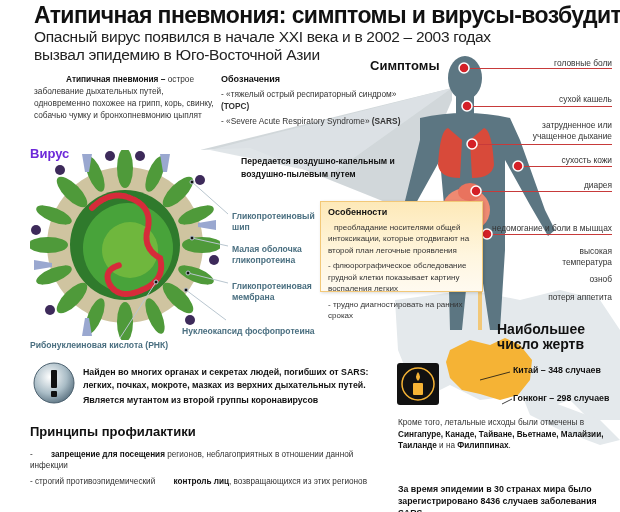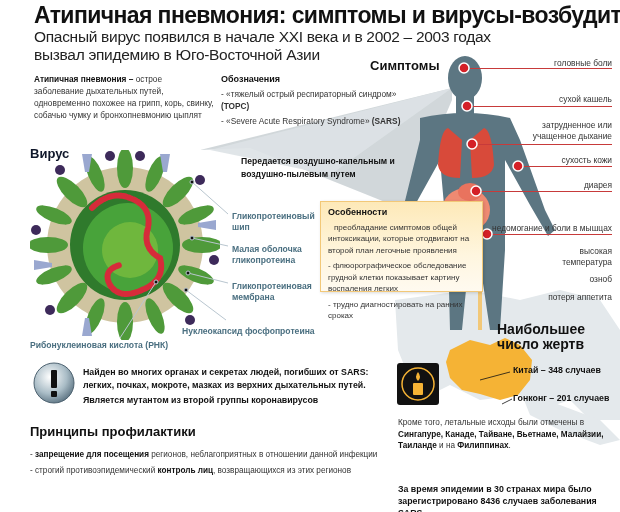--- a/index.html
+++ b/index.html
@@ -1,40 +1,40 @@
 <!DOCTYPE html>
 <html><head>
 <meta charset="utf-8">
 <style>
   * { box-sizing: border-box; margin: 0; padding: 0; }
   body { width: 620px; height: 512px; background: #ffffff; font-family: "Liberation Sans", "DejaVu Sans", sans-serif; color: #1a1a1a; position: relative; overflow: hidden; }
   .abs { position: absolute; }
   .title { left: 34px; top: 2px; font-size: 23px; font-weight: bold; letter-spacing: -0.6px; color: #111; white-space: nowrap; }
   .subtitle { left: 34px; top: 28px; font-size: 15.5px; line-height: 18px; color: #222; width: 470px; letter-spacing: -0.3px; }
   .intro { left: 34px; top: 73px; width: 180px; font-size: 8.3px; line-height: 12px; color: #333; }
-  .intro b { color: #111; }
+  .intro b { color: #111; margin-left: 32px; }
   .legend { left: 221px; top: 73px; width: 180px; font-size: 8.3px; line-height: 12px; color: #333; }
   .legend .h { font-weight: bold; font-size: 9px; color: #111; margin-bottom: 3px; }
   .legend .item { margin-bottom: 3px; }
   .symptoms-title { left: 370px; top: 58px; font-size: 13px; font-weight: bold; color: #111; }
   .cone { left: 0; top: 0; width: 620px; height: 512px; pointer-events: none; }
-  .virus-title { left: 30px; top: 146px; font-size: 13px; font-weight: bold; color: #0f172a; }
+  .virus-title { left: 30px; top: 146px; font-size: 13px; font-weight: bold; color: #6d28d9; }
   .transmit { left: 241px; top: 155px; font-size: 8.6px; font-weight: bold; line-height: 13px; color: #111; width: 160px; }
   .vlabel { font-size: 8.6px; line-height: 11px; color: #4a6f80; font-weight: bold; }
   .features { left: 320px; top: 201px; width: 163px; height: 91px; background: linear-gradient(180deg, #fde9b8 0%, #fff6df 60%, #fffaf0 100%); border: 1px solid #f2c878; padding: 5px 7px; font-size: 8px; line-height: 11.5px; color: #333; box-shadow: 1px 1px 3px rgba(0,0,0,0.15); }
   .features .h { font-weight: bold; font-size: 9px; color: #111; margin-bottom: 3px; }
   .features p { margin-bottom: 4px; }
   .sym-label { right: 8px; font-size: 8.4px; line-height: 11px; color: #333; text-align: right; white-space: nowrap; }
   .sym-line { height: 1px; background: #c73a3a; }
   .warn-text { left: 83px; top: 366px; width: 300px; font-size: 8.8px; font-weight: bold; line-height: 12.5px; color: #111; }
   .warn-text p:last-child { margin-top: 3px; }
   .prev-title { left: 30px; top: 424px; font-size: 13px; font-weight: bold; color: #111; }
   .prev-list { left: 30px; top: 449px; width: 360px; font-size: 8.2px; line-height: 11px; color: #333; }
   .prev-list p { margin-bottom: 5px; }
-  .prev-list b { color: #111; }
+  .prev-list b { color: #111; margin-left: 16px; }
   .victims-title { left: 497px; top: 322px; font-size: 14px; font-weight: bold; line-height: 15px; color: #111; width: 120px; }
   .country { font-size: 8.8px; font-weight: bold; color: #111; white-space: nowrap; }
   .others { left: 398px; top: 417px; width: 222px; font-size: 8.2px; line-height: 11.5px; color: #333; }
   .others b { color: #111; }
   .others p { margin-bottom: 4px; }
   .total { left: 398px; top: 483px; width: 222px; font-size: 8.8px; font-weight: bold; line-height: 12px; color: #111; }
 </style>
 </head>
 <body>
 
@@ -166,21 +166,21 @@
       <circle cx="188" cy="273" r="2"></circle>
     <line x1="186" y1="290" x2="226" y2="320"></line>
       <circle cx="186" cy="290" r="2"></circle>
     <line x1="156" y1="282" x2="120" y2="338"></line>
       <circle cx="156" cy="282" r="2"></circle>
   </g>
 </svg>
 
 <div class="abs features">
   <div class="h">Особенности</div>
-  <p style="text-indent:6px;">преобладание симптомов общей интоксикации, которые отодвигают на второй план легочные проявления</p>
+  <p style="text-indent:6px;">преобладание носителями общей интоксикации, которые отодвигают на второй план легочные проявления</p>
   <p>- флюорографическое обследование грудной клетки показывает картину воспаления легких</p>
   <p>- трудно диагностировать на ранних сроках</p>
 </div>
 
 <svg class="abs" style="left:33px;top:362px;" width="42" height="42" viewBox="0 0 42 42">
   <defs>
     <radialGradient id="wg" cx="40%" cy="35%" r="70%">
       <stop offset="0%" stop-color="#ffffff"></stop>
       <stop offset="60%" stop-color="#a9bcc6"></stop>
       <stop offset="100%" stop-color="#5a7180"></stop>
@@ -206,18 +206,18 @@
   <rect x="0" y="0" width="42" height="42" rx="3" fill="#111"></rect>
   <circle cx="21" cy="21" r="16" fill="none" stroke="#f5b335" stroke-width="1.5"></circle>
   <rect x="16" y="20" width="10" height="12" rx="1" fill="#f5b335"></rect>
   <path d="M21,9 Q25,14 21,18 Q17,14 21,9 Z" fill="#f5b335"></path>
 </svg>
 <svg class="abs" style="left:0;top:0;width:620px;height:512px;pointer-events:none;" viewBox="0 0 620 512">
   <line x1="480" y1="380" x2="510" y2="372" stroke="#111" stroke-width="0.8"></line>
   <line x1="502" y1="404" x2="512" y2="399" stroke="#111" stroke-width="0.8"></line>
 </svg>
 <div class="abs country" style="left:513px;top:365px;">Китай – 348 случаев</div>
-<div class="abs country" style="left:513px;top:393px;">Гонконг – 201 случаев</div>
+<div class="abs country" style="left:513px;top:393px;">Гонконг – 298 случаев</div>
 
 <div class="abs others">
   <p><span>Кроме того, летальные исходы были отмечены в </span><b>Сингапуре, Канаде, Тайване, Вьетнаме, Малайзии, Таиланде</b><span> и на </span><b>Филиппинах</b>.</p>
 </div>
 <div class="abs total">За время эпидемии в 30 странах мира было зарегистрировано 8436 случаев заболевания SARS</div>
 
 </body></html>

